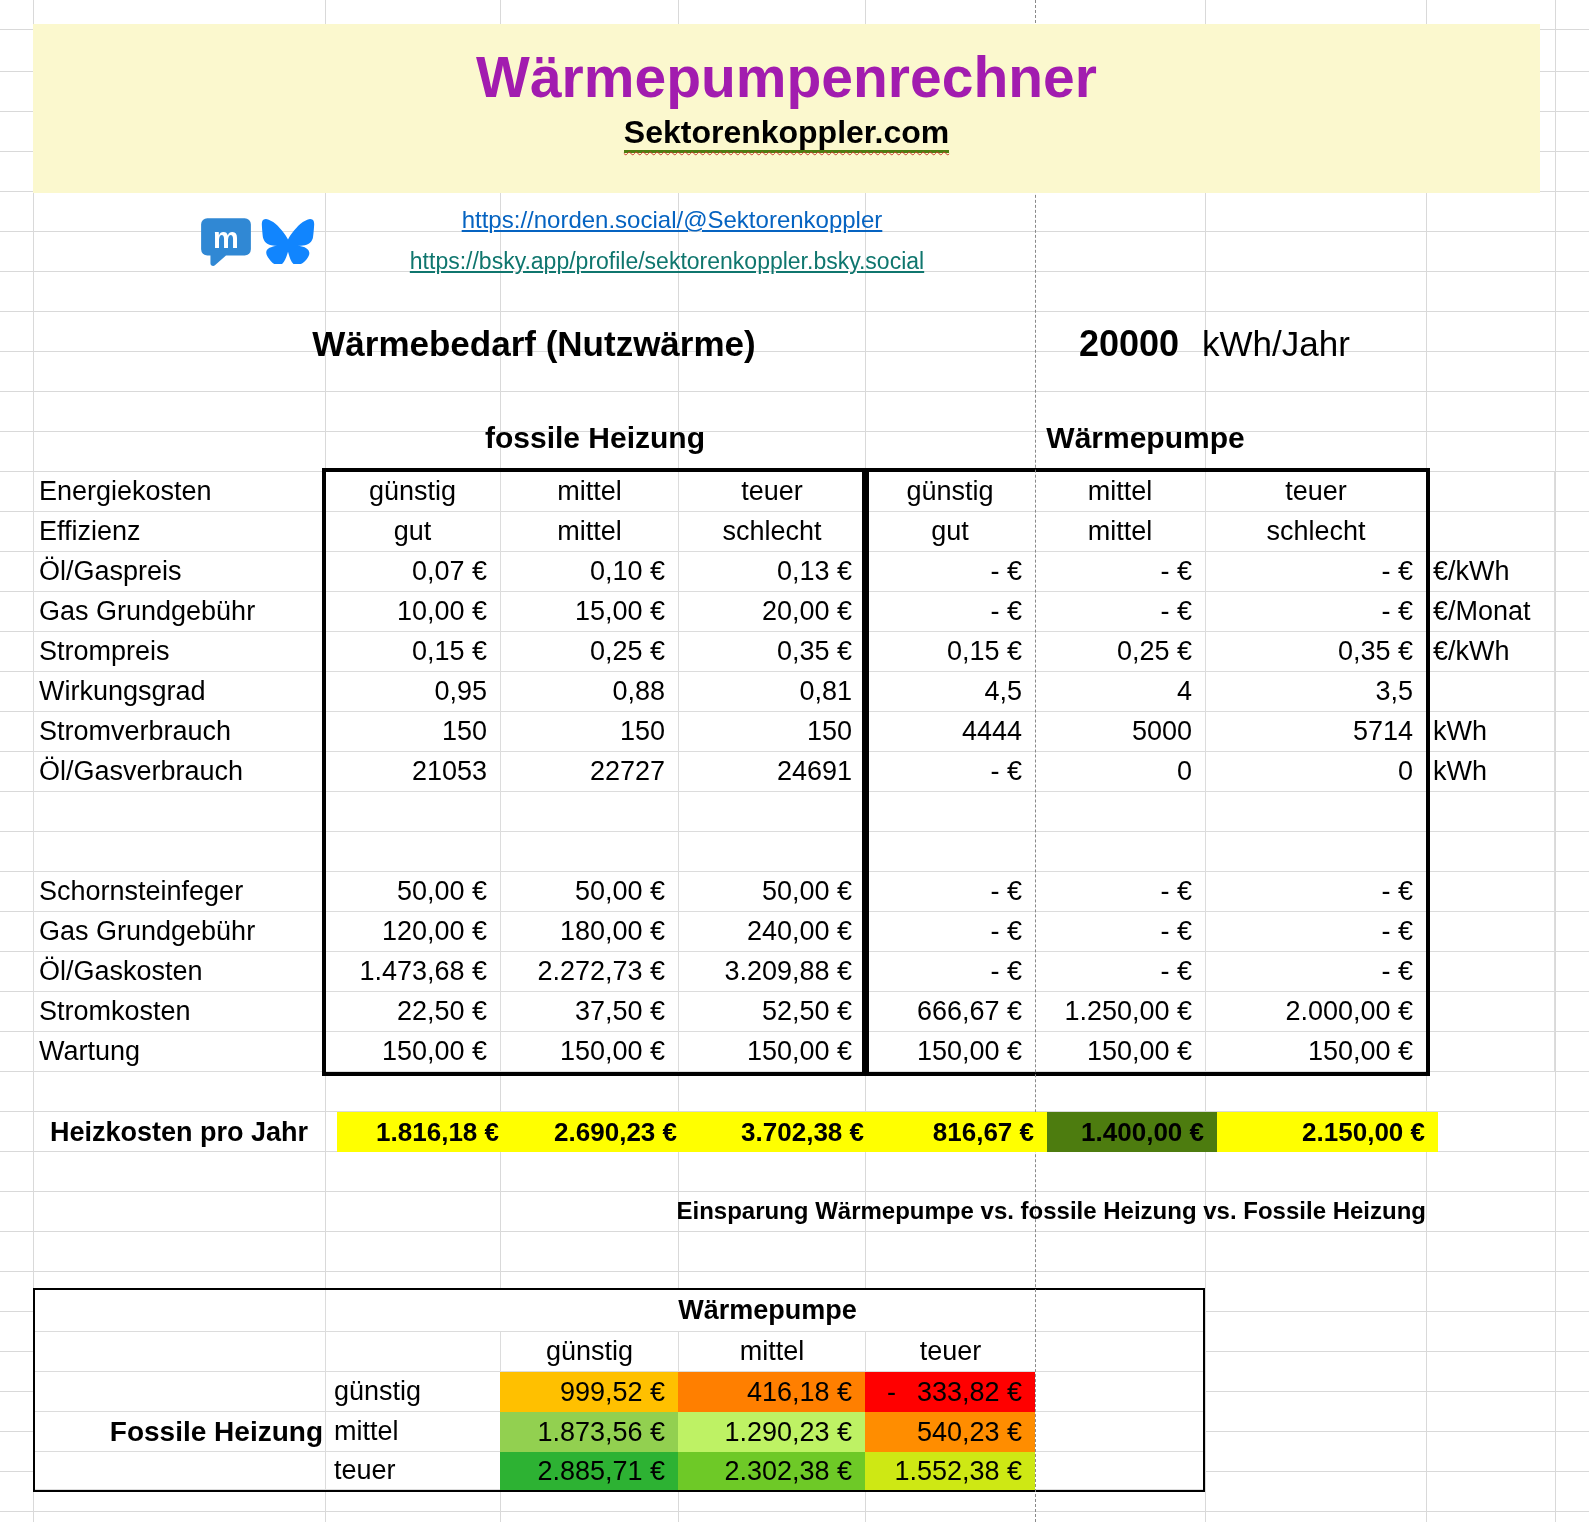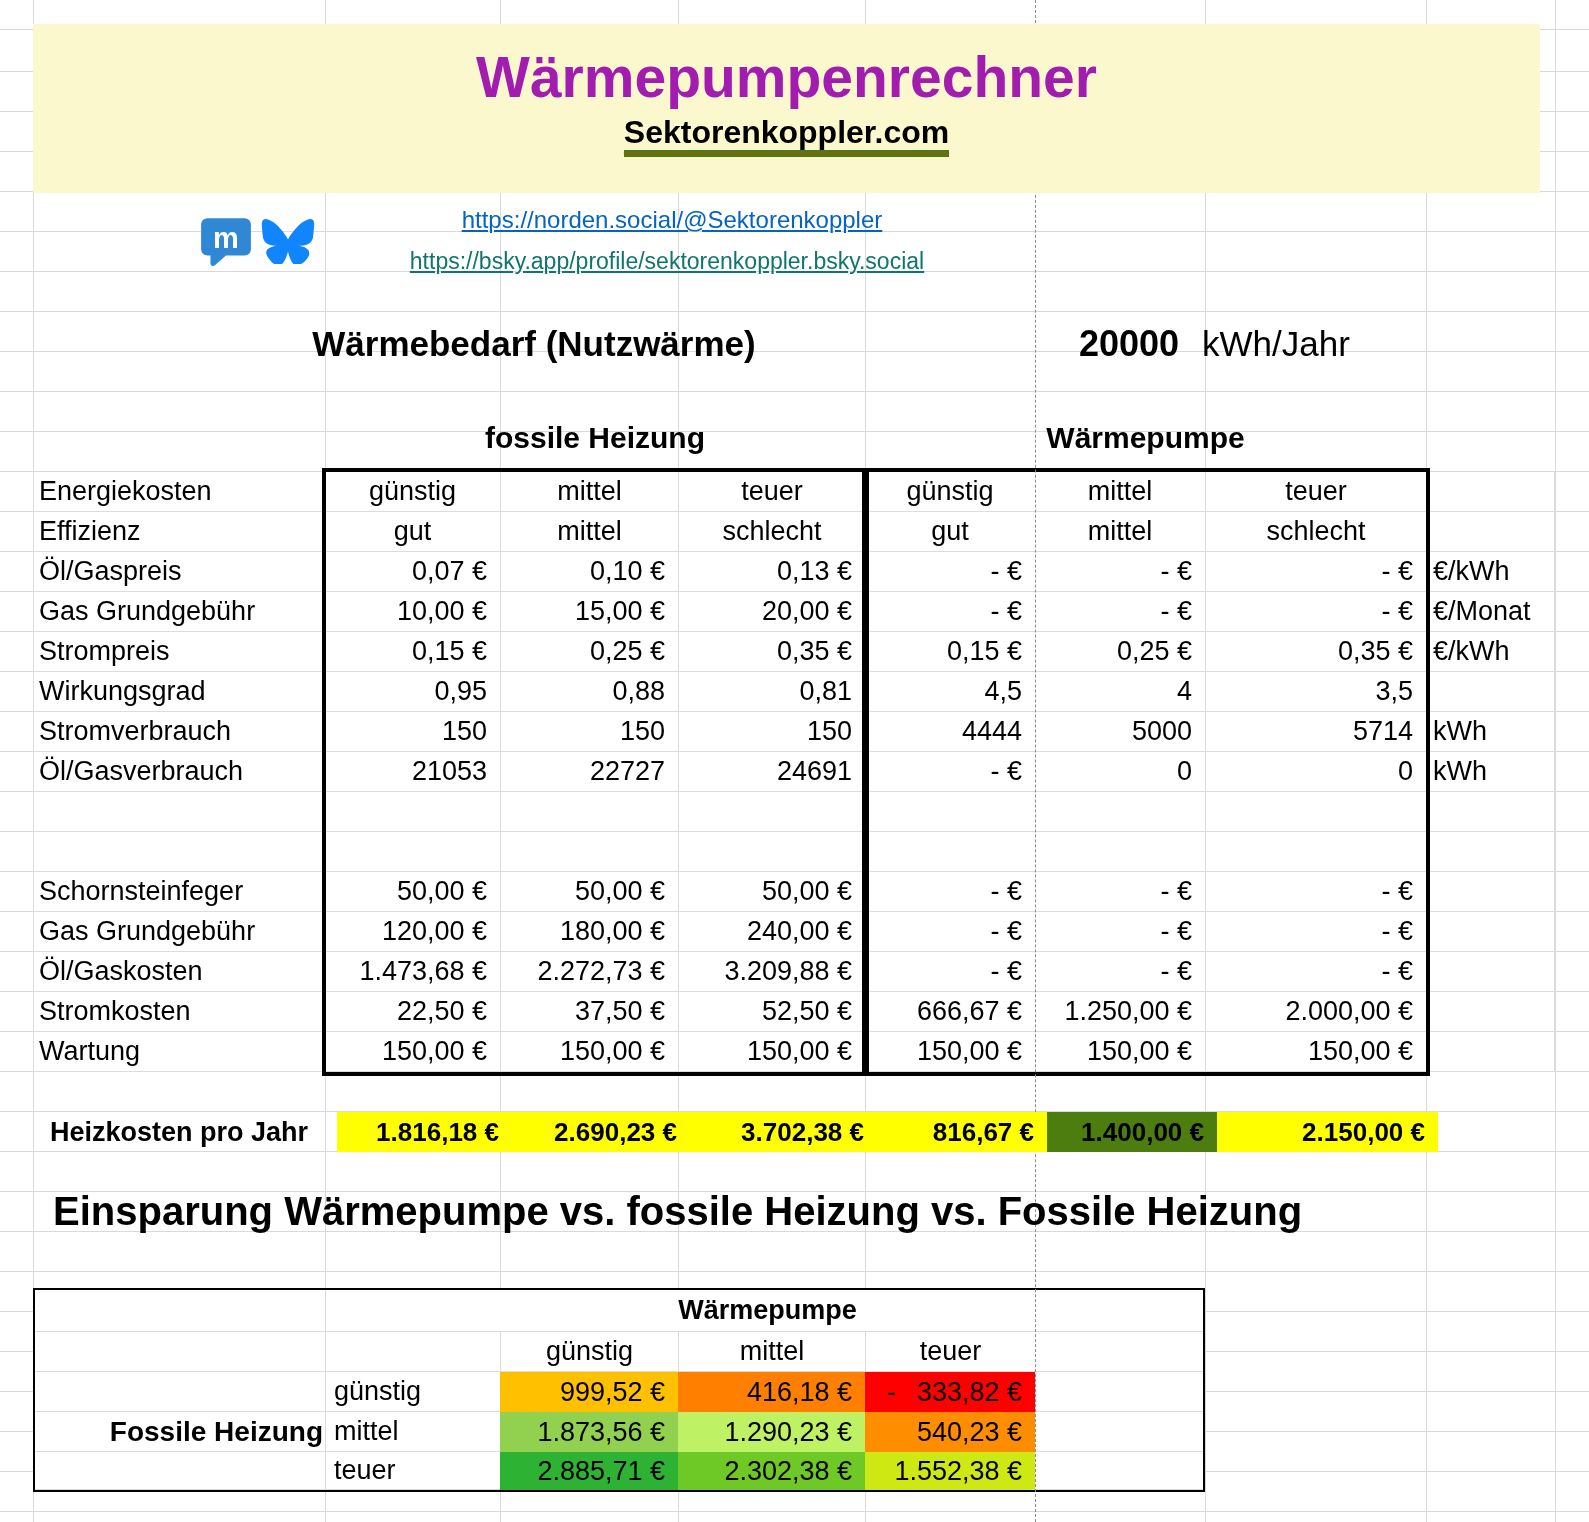--- a/index.html
+++ b/index.html
@@ -13,21 +13,21 @@
     background-image:repeating-linear-gradient(to bottom,transparent 0,transparent 39px,#d9d9d9 39px,#d9d9d9 40px);
     background-position:0 32px;
   }
   .vline{position:absolute;top:0;bottom:0;width:1px;background:#d9d9d9;z-index:1;}
   .pagebreak{position:absolute;top:0;height:1522px;width:0;border-left:1px dashed #8a8a8a;z-index:3;}
 
   
   .banner{position:absolute;left:33px;top:24px;width:1507px;height:169px;background:#FBF8CE;z-index:4;text-align:center;}
   .banner-title{margin-top:22px;font-size:57px;font-weight:bold;line-height:62px;color:#a21caf;}
   .banner-sub{display:inline-block;margin-top:6px;font-size:32px;font-weight:bold;line-height:36px;
-    border-bottom:7px solid #4d7c0f;
+    border-bottom:3px solid #4d7c0f;
     text-decoration:underline wavy #cc3a2f;text-decoration-thickness:1px;text-underline-offset:8px;}
 
   
   .icon{position:absolute;z-index:4;}
   .link-row{position:absolute;z-index:4;text-align:center;}
   .link-row a{cursor:pointer;margin-top:16px;}
   .link1 a{color:#0563C1;text-decoration:underline;font-size:24px;}
   .link2 a{color:#0f766e;text-decoration:underline;font-size:23px;}
 
   
@@ -61,21 +61,21 @@
   
   .totals{position:absolute;left:33px;top:1112px;width:1522px;height:40px;z-index:4;padding-left:12px;}
   .totals-grid{display:grid;grid-template-columns:292px 175px 178px 187px 170px 170px 221px 129px;
     grid-auto-rows:40px;}
   .tcell{box-sizing:border-box;display:flex;align-items:center;font-size:26px;}
   .tcell.tlabel{font-weight:bold;font-size:27px;padding-left:5px;}
   .tcell.tv{font-weight:bold;justify-content:flex-end;padding-right:13px;}
 
   
   .savings-title{position:absolute;left:33px;top:1183px;width:1393px;height:56px;line-height:56px;
-    text-align:left;font-size:40px;font-weight:bold;z-index:4;padding-left:20px;}
+    text-align:right;font-size:24px;font-weight:bold;z-index:4;}
   .matrix{position:absolute;left:33px;top:1288px;width:1172px;height:204px;background:#fff;
     box-sizing:border-box;border:2px solid #000;z-index:2;}
   .matrix-grid{display:grid;grid-template-columns:290px 175px 178px 187px 170px 168px;
     grid-template-rows:42px 40px 40px 40px 38px;width:100%;height:100%;}
   .mw{box-sizing:border-box;display:flex;align-items:center;font-size:27px;border-bottom:1px solid #dcdcdc;}
   .mw.mbl{border-left:1px solid #dcdcdc;}
   .mw.mhead{justify-content:center;font-weight:bold;}
   .mw.mcol{justify-content:center;}
   .mw.mrl{padding-left:8px;}
   .mw.mrgl{justify-content:flex-end;font-weight:bold;padding-right:2px;font-size:28px;}

